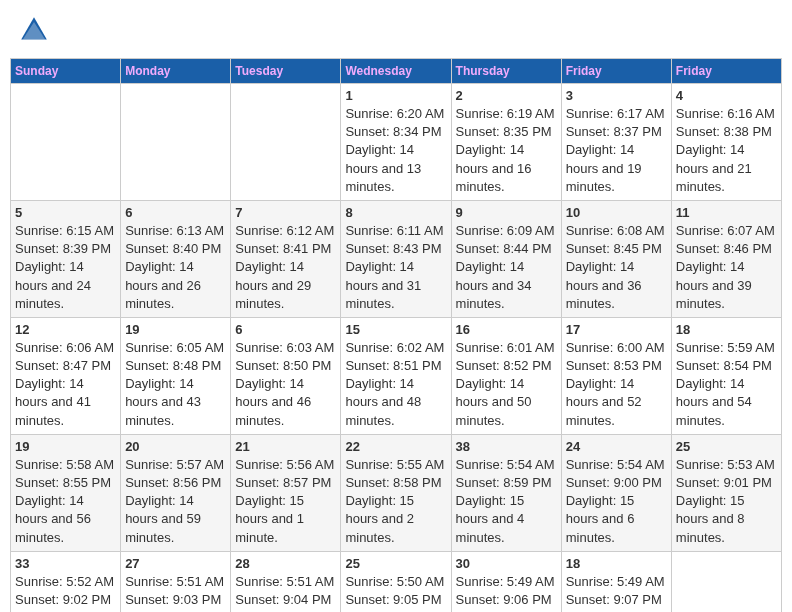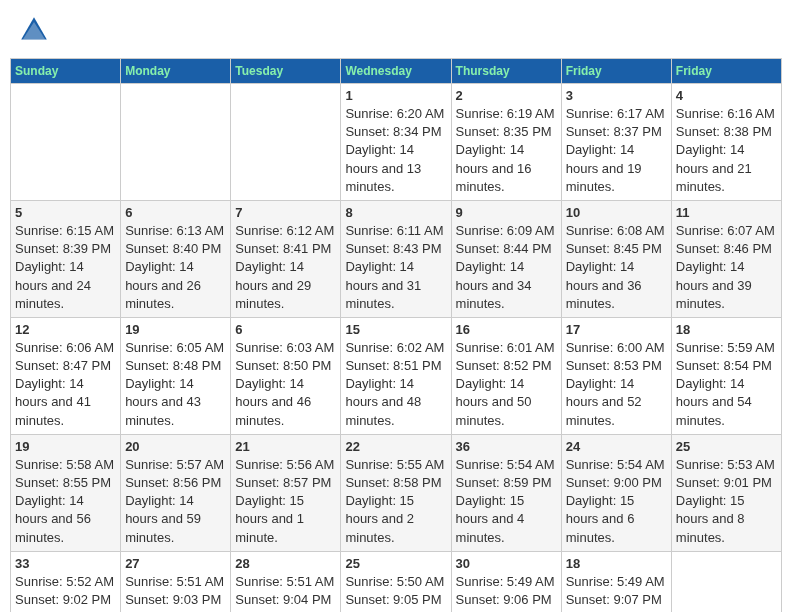--- a/index.html
+++ b/index.html
@@ -54,21 +54,21 @@
       font-size: 15px;
       color: #555;
     }
     table {
       width: 100%;
       border-collapse: collapse;
       table-layout: fixed;
     }
     thead tr th {
       background-color: #1a5fa8;
-      color: #86efac;
+      color: #f0abfc;
       font-size: 12px;
       font-weight: bold;
       padding: 5px 4px;
       text-align: left;
       border: 1px solid #ccc;
     }
     tbody tr td {
       vertical-align: top;
       border: 1px solid #ccc;
       padding: 4px 4px;
@@ -219,21 +219,21 @@
         </td>
         <td>
           <span class="day-number">21</span>
           <div class="day-info">Sunrise: 5:56 AM<br>Sunset: 8:57 PM<br>Daylight: 15 hours and 1 minute.</div>
         </td>
         <td>
           <span class="day-number">22</span>
           <div class="day-info">Sunrise: 5:55 AM<br>Sunset: 8:58 PM<br>Daylight: 15 hours and 2 minutes.</div>
         </td>
         <td>
-          <span class="day-number">36</span>
+          <span class="day-number">38</span>
           <div class="day-info">Sunrise: 5:54 AM<br>Sunset: 8:59 PM<br>Daylight: 15 hours and 4 minutes.</div>
         </td>
         <td>
           <span class="day-number">24</span>
           <div class="day-info">Sunrise: 5:54 AM<br>Sunset: 9:00 PM<br>Daylight: 15 hours and 6 minutes.</div>
         </td>
         <td>
           <span class="day-number">25</span>
           <div class="day-info">Sunrise: 5:53 AM<br>Sunset: 9:01 PM<br>Daylight: 15 hours and 8 minutes.</div>
         </td>

